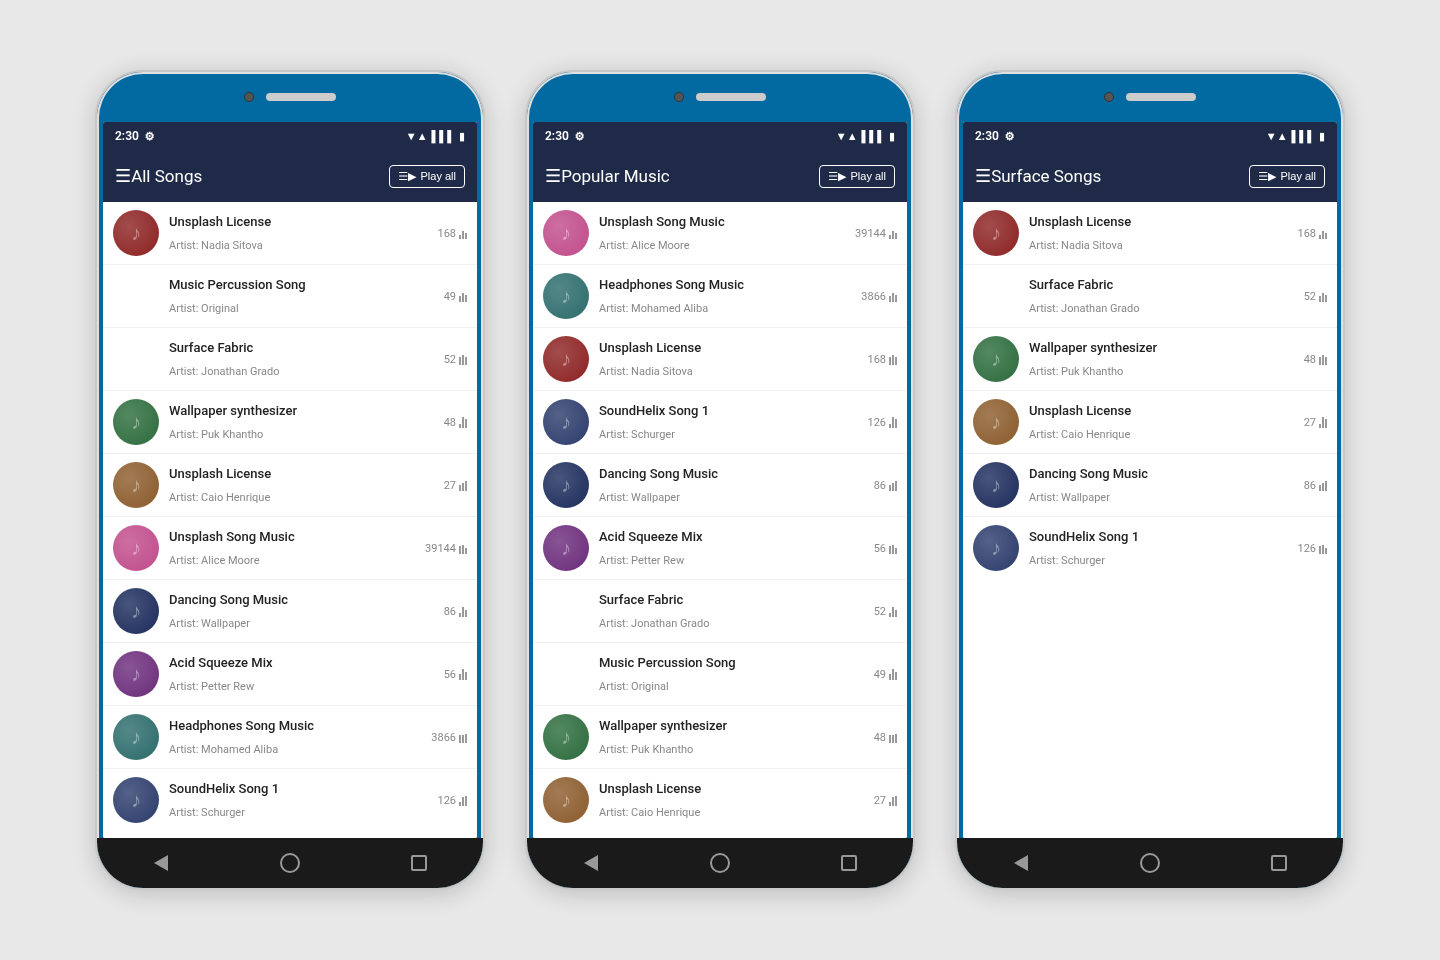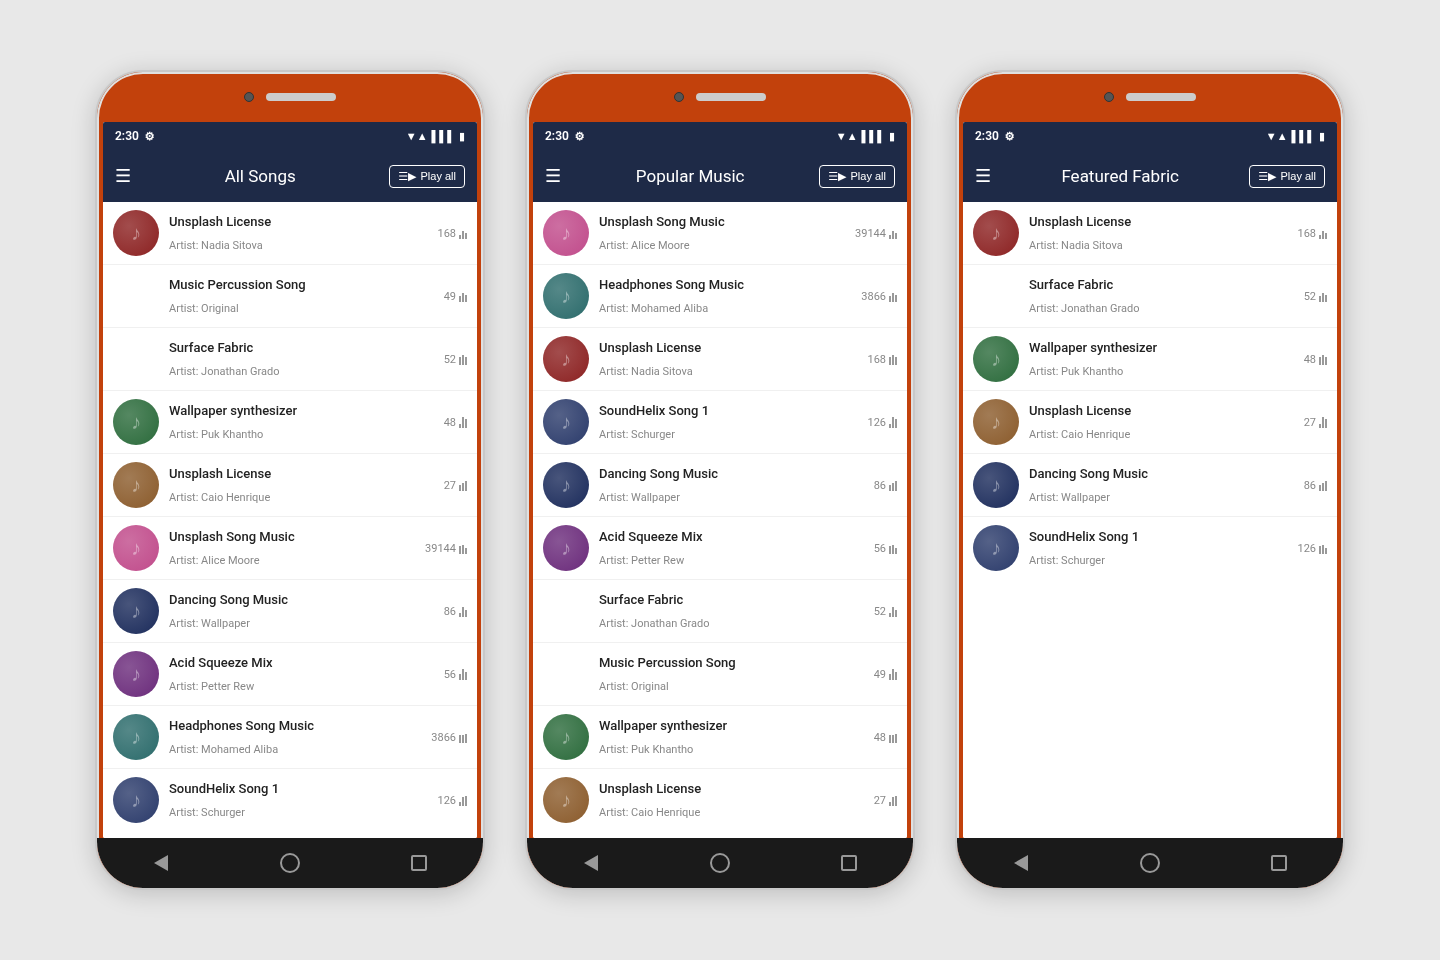--- a/index.html
+++ b/index.html
@@ -17,21 +17,21 @@
 
     .phone-wrapper {
       display: flex;
       flex-direction: column;
       align-items: center;
     }
 
     .phone {
       width: 390px;
       height: 820px;
-      background: #c2410c;
+      background: #0369a1;
       border-radius: 48px;
       border: 2px solid #c8c8c8;
       box-shadow: 0 4px 24px rgba(0,0,0,0.18), inset 0 0 0 2px #e0e0e0;
       position: relative;
       overflow: hidden;
       display: flex;
       flex-direction: column;
     }
 
     
@@ -161,21 +161,20 @@
       font-size: 18px;
       cursor: pointer;
       line-height: 1;
     }
 
     .header-title {
       font-size: 17px;
       font-weight: 400;
       color: #fff;
       flex: 1;
-      text-align: center;
     }
 
     .play-all-btn {
       background: transparent;
       border: 1px solid #fff;
       color: #fff;
       border-radius: 4px;
       padding: 4px 8px;
       font-size: 11px;
       display: flex;
@@ -730,21 +729,21 @@
               <span style="font-size:11px;">⚙</span>
             </div>
             <div class="status-right">
               <span class="wifi-icon">▼▲</span>
               <span class="signal-icon">▌▌▌</span>
               <span class="battery-icon">▮</span>
             </div>
           </div>
           <div class="app-header">
             <span class="header-menu">☰</span>
-            <span class="header-title">Featured Fabric</span>
+            <span class="header-title">Surface Songs</span>
             <button class="play-all-btn">
               <span class="play-all-icon">☰▶</span>
               <span>Play all</span>
             </button>
           </div>
           <div class="song-list">
 
         <div class="song-item">
           <div class="song-avatar" style="background: radial-gradient(circle at 35% 35%, #8b2020cc, #8b2020);">
       <span style="color:rgba(255,255,255,0.4); font-size:20px;">♪</span>

